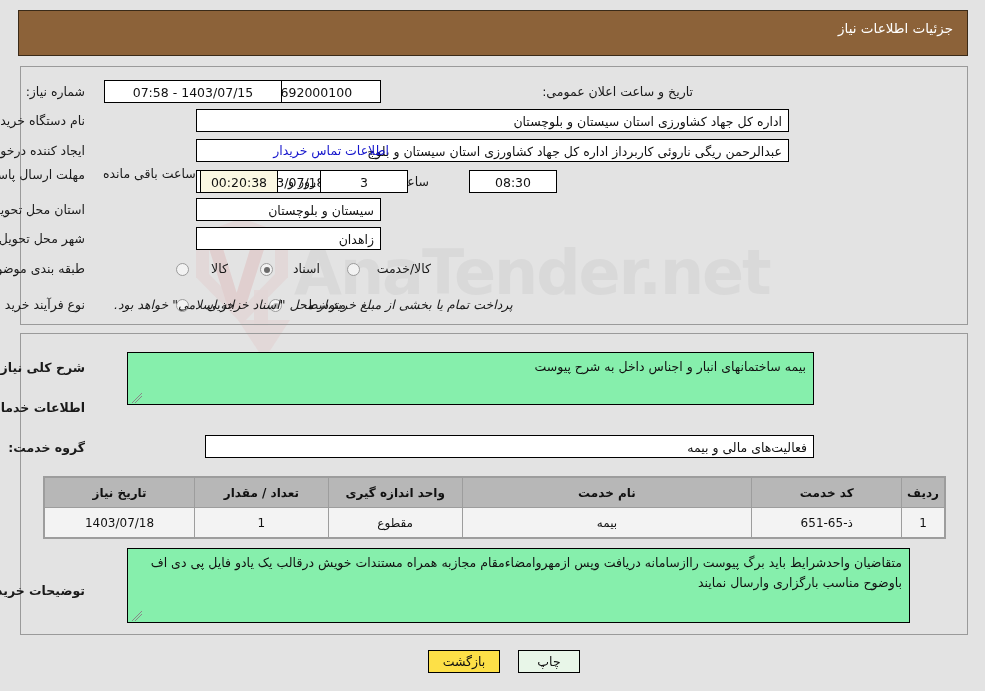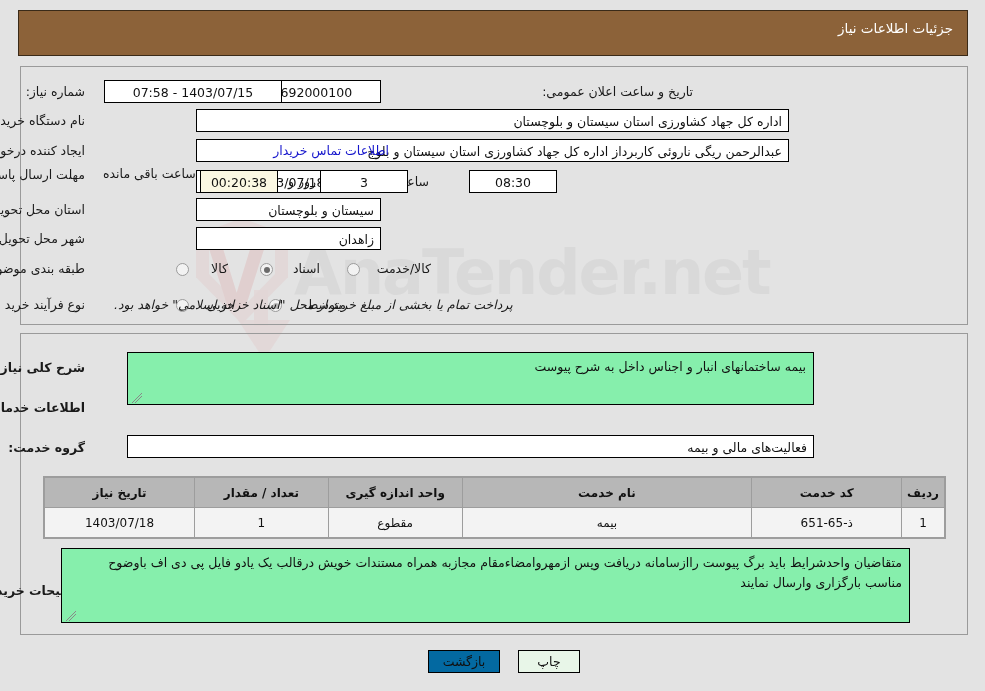--- a/index.html
+++ b/index.html
@@ -239,21 +239,21 @@
     box-sizing: border-box;
     font-size: 12.5px;
     color: #111;
     text-align: center;
     line-height: 21px;
     height: 23px;
     cursor: pointer;
     z-index: 4;
   }
   .btn.print  { background: #e8f6e8; }
-  .btn.back   { background: #0369a1; }
+  .btn.back   { background: #fde047; }
 </style>
 </head>
 <body>
 
 <div id="root">
 
   <div class="titlebar">
     <div class="ttext">جزئیات اطلاعات نیاز</div>
   </div>
 
@@ -325,21 +325,21 @@
       <svg width="12" height="12" viewBox="0 0 12 12" aria-hidden="true">
         <line x1="1" y1="11" x2="11" y2="1" stroke="#888" stroke-width="1"></line>
         <line x1="4" y1="11" x2="11" y2="4" stroke="#888" stroke-width="1"></line>
       </svg>
     </span>
   </div>
 
   <div class="field-label bold" style="right:900px; top:400px;">اطلاعات خدمات مورد نیاز</div>
 
   <div class="field-label bold" style="right:900px; top:440px;">گروه خدمت:</div>
-  <div class="inputbox" style="right:171px; top:435px; width:687px; height:23px;">فعالیت‌های مالی و بیمه</div>
+  <div class="inputbox" style="right:171px; top:435px; width:609px; height:23px;">فعالیت‌های مالی و بیمه</div>
 
   <div class="tblwrap">
     <table class="needs">
       <thead>
         <tr>
           <th style="width:40px;">ردیف</th>
           <th style="width:148px;">کد خدمت</th>
           <th style="width:290px;">نام خدمت</th>
           <th style="width:132px;">واحد اندازه گیری</th>
           <th style="width:132px;">تعداد / مقدار</th>
@@ -353,21 +353,21 @@
           <td>بیمه</td>
           <td>مقطوع</td>
           <td>1</td>
           <td>1403/07/18</td>
         </tr>
       </tbody>
     </table>
   </div>
 
   <div class="field-label bold" style="right:900px; top:583px;">توضیحات خریدار:</div>
-  <div class="textarea" style="right:75px; top:548px; width:849px; height:75px;">
+  <div class="textarea" style="right:75px; top:548px; width:783px; height:75px;">
     <span>متقاضیان واحدشرایط باید برگ پیوست راازسامانه دریافت وپس ازمهروامضاءمقام مجازبه همراه مستندات  خویش درقالب یک یادو فایل پی دی اف باوضوح مناسب بارگزاری وارسال نمایند</span>
     <span class="resize-grip">
       <svg width="12" height="12" viewBox="0 0 12 12" aria-hidden="true">
         <line x1="1" y1="11" x2="11" y2="1" stroke="#888" stroke-width="1"></line>
         <line x1="4" y1="11" x2="11" y2="4" stroke="#888" stroke-width="1"></line>
       </svg>
     </span>
   </div>
 
   <div class="btn print" style="right:auto; left:518px; top:650px; width:62px;">چاپ</div>

